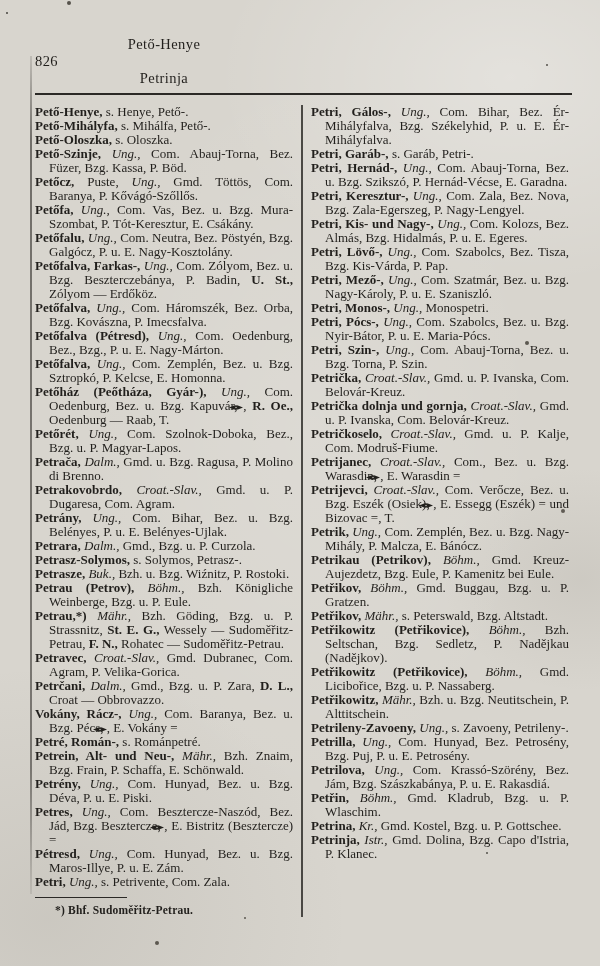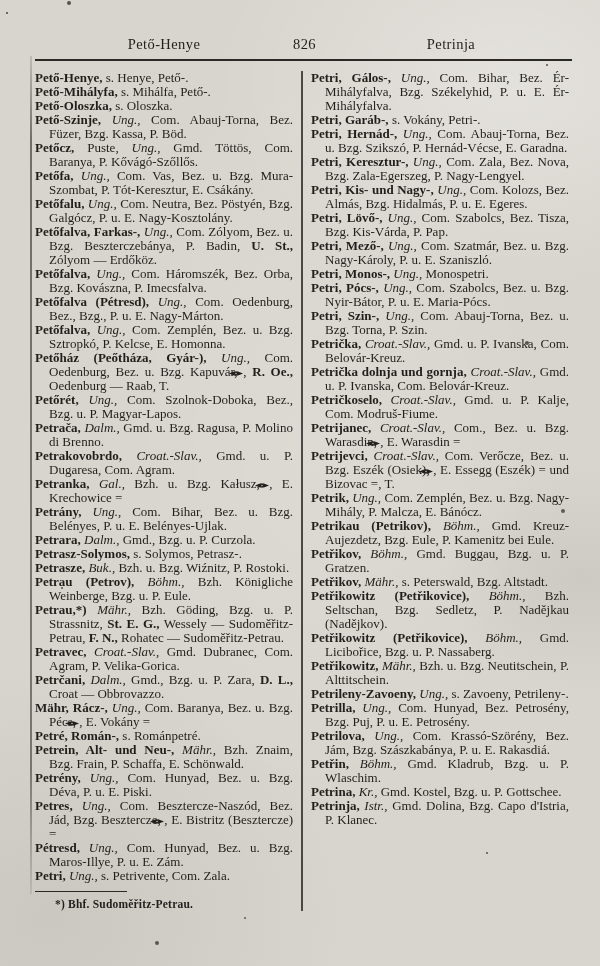--- a/index.html
+++ b/index.html
@@ -25,21 +25,21 @@
     position:absolute; top:12px; left:6px; width:2px; height:2px;
     background:#47443f; border-radius:50%;
     box-shadow: 62px -10px 0 1px #55524b, 540px 52px 0 0 #55524b,
       520px 330px 0 1px #5c5850, 55px 575px 0 0 #55524b,
       238px 905px 0 0 #5c5850, 556px 498px 0 1px #605c54,
       480px 840px 0 0 #55524b, 150px 930px 0 1px #5c5850;
   }
   .running-header {
     display:flex; align-items:baseline;
     padding:36px 20px 6px 35px;
-    font-size:14.5px; letter-spacing:0.4px;
+    font-size:14.5px; letter-spacing:0.4px;flex-direction:column;
   }
   .rh-left, .rh-right { width:258px; text-align:center; }
   .rh-center { flex:1; text-align:left; }
   .head-rule {
     border-top:2px solid #2b2926;
     margin:0 28px 0 35px;
   }
   .columns {
     display:flex; margin:10px 28px 0 35px;
     font-size:13px; line-height:14px; text-align:justify;
@@ -92,35 +92,29 @@
           <p class="entry"><span class="seg-b">Petőfalva,</span><span class="seg-i"> Ung.,</span><span class="seg-n"> Com. Zemplén, Bez. u. Bzg. Sztropkó, P. Kelcse, E. Homonna.</span></p>
           <p class="entry"><span class="seg-b">Petőház (Peőtháza, Gyár-),</span><span class="seg-i"> Ung.,</span><span class="seg-n"> Com. Oedenburg, Bez. u. Bzg. Kapuvár, </span><span class="winged-wheel"><svg viewBox="0 0 22 10" width="14" height="7" aria-hidden="true">
                 <path d="M0 5 L9 1.6 L9 8.4 Z" fill="#211f1c"></path>
                 <path d="M22 5 L13 1.6 L13 8.4 Z" fill="#211f1c"></path>
                 <circle cx="11" cy="5" r="3.4" fill="#211f1c"></circle>
                 <circle cx="11" cy="5" r="1.1" fill="#d8d5ce"></circle>
               </svg></span><span class="seg-n">, </span><span class="seg-b">R. Oe.,</span><span class="seg-n"> Oedenburg — Raab, T.</span></p>
           <p class="entry"><span class="seg-b">Petőrét,</span><span class="seg-i"> Ung.,</span><span class="seg-n"> Com. Szolnok-Doboka, Bez., Bzg. u. P. Magyar-Lapos.</span></p>
           <p class="entry"><span class="seg-b">Petrača,</span><span class="seg-i"> Dalm.,</span><span class="seg-n"> Gmd. u. Bzg. Ragusa, P. Molino di Brenno.</span></p>
           <p class="entry"><span class="seg-b">Petrakovobrdo,</span><span class="seg-i"> Croat.-Slav.,</span><span class="seg-n"> Gmd. u. P. Dugaresa, Com. Agram.</span></p>
-          <p class="entry"><span class="seg-b">Petranka,</span><span class="seg-i"> Gal.,</span><span class="seg-n"> Bzh. u. Bzg. Kałusz, </span><span class="winged-wheel"><svg viewBox="0 0 22 10" width="14" height="7" aria-hidden="true">
-                <path d="M0 5 L9 1.6 L9 8.4 Z" fill="#211f1c"></path>
-                <path d="M22 5 L13 1.6 L13 8.4 Z" fill="#211f1c"></path>
-                <circle cx="11" cy="5" r="3.4" fill="#211f1c"></circle>
-                <circle cx="11" cy="5" r="1.1" fill="#d8d5ce"></circle>
-              </svg></span><span class="seg-n">, E. Krechowice =</span></p>
           <p class="entry"><span class="seg-b">Petrány,</span><span class="seg-i"> Ung.,</span><span class="seg-n"> Com. Bihar, Bez. u. Bzg. Belényes, P. u. E. Belényes-Ujlak.</span></p>
           <p class="entry"><span class="seg-b">Petrara,</span><span class="seg-i"> Dalm.,</span><span class="seg-n"> Gmd., Bzg. u. P. Curzola.</span></p>
           <p class="entry"><span class="seg-b">Petrasz-Solymos,</span><span class="seg-n"> s. Solymos, Petrasz-.</span></p>
           <p class="entry"><span class="seg-b">Petrasze,</span><span class="seg-i"> Buk.,</span><span class="seg-n"> Bzh. u. Bzg. Wiźnitz, P. Rostoki.</span></p>
           <p class="entry"><span class="seg-b">Petrau (Petrov),</span><span class="seg-i"> Böhm.,</span><span class="seg-n"> Bzh. Königliche Weinberge, Bzg. u. P. Eule.</span></p>
           <p class="entry"><span class="seg-b">Petrau,*)</span><span class="seg-i"> Mähr.,</span><span class="seg-n"> Bzh. Göding, Bzg. u. P. Strassnitz, </span><span class="seg-b">St. E. G.,</span><span class="seg-n"> Wessely — Sudoměřitz-Petrau, </span><span class="seg-b">F. N.,</span><span class="seg-n"> Rohatec — Sudoměřitz-Petrau.</span></p>
           <p class="entry"><span class="seg-b">Petravec,</span><span class="seg-i"> Croat.-Slav.,</span><span class="seg-n"> Gmd. Dubranec, Com. Agram, P. Velika-Gorica.</span></p>
           <p class="entry"><span class="seg-b">Petrčani,</span><span class="seg-i"> Dalm.,</span><span class="seg-n"> Gmd., Bzg. u. P. Zara, </span><span class="seg-b">D. L.,</span><span class="seg-n"> Croat — Obbrovazzo.</span></p>
-          <p class="entry"><span class="seg-b">Mähr, Rácz-,</span><span class="seg-i"> Ung.,</span><span class="seg-n"> Com. Baranya, Bez. u. Bzg. Pécs, </span><span class="winged-wheel"><svg viewBox="0 0 22 10" width="14" height="7" aria-hidden="true">
+          <p class="entry"><span class="seg-b">Vokány, Rácz-,</span><span class="seg-i"> Ung.,</span><span class="seg-n"> Com. Baranya, Bez. u. Bzg. Pécs, </span><span class="winged-wheel"><svg viewBox="0 0 22 10" width="14" height="7" aria-hidden="true">
                 <path d="M0 5 L9 1.6 L9 8.4 Z" fill="#211f1c"></path>
                 <path d="M22 5 L13 1.6 L13 8.4 Z" fill="#211f1c"></path>
                 <circle cx="11" cy="5" r="3.4" fill="#211f1c"></circle>
                 <circle cx="11" cy="5" r="1.1" fill="#d8d5ce"></circle>
               </svg></span><span class="seg-n">, E. Vokány =</span></p>
           <p class="entry"><span class="seg-b">Petré, Román-,</span><span class="seg-n"> s. Románpetré.</span></p>
           <p class="entry"><span class="seg-b">Petrein, Alt- und Neu-,</span><span class="seg-i"> Mähr.,</span><span class="seg-n"> Bzh. Znaim, Bzg. Frain, P. Schaffa, E. Schönwald.</span></p>
           <p class="entry"><span class="seg-b">Petrény,</span><span class="seg-i"> Ung.,</span><span class="seg-n"> Com. Hunyad, Bez. u. Bzg. Déva, P. u. E. Piski.</span></p>
           <p class="entry"><span class="seg-b">Petres,</span><span class="seg-i"> Ung.,</span><span class="seg-n"> Com. Besztercze-Naszód, Bez. Jád, Bzg. Besztercze, </span><span class="winged-wheel"><svg viewBox="0 0 22 10" width="14" height="7" aria-hidden="true">
                 <path d="M0 5 L9 1.6 L9 8.4 Z" fill="#211f1c"></path>
@@ -130,21 +124,21 @@
               </svg></span><span class="seg-n">, E. Bistritz (Besztercze) =</span></p>
           <p class="entry"><span class="seg-b">Pétresd,</span><span class="seg-i"> Ung.,</span><span class="seg-n"> Com. Hunyad, Bez. u. Bzg. Maros-Illye, P. u. E. Zám.</span></p>
           <p class="entry"><span class="seg-b">Petri,</span><span class="seg-i"> Ung.,</span><span class="seg-n"> s. Petrivente, Com. Zala.</span></p>
         </div>
       <div class="footnote-rule"></div>
       <p class="footnote">*) Bhf. Sudoměřitz-Petrau.</p>
     </div>
     <div class="col-right">
       <div id="col-right-entries">
           <p class="entry"><span class="seg-b">Petri, Gálos-,</span><span class="seg-i"> Ung.,</span><span class="seg-n"> Com. Bihar, Bez. Ér-Mihályfalva, Bzg. Székelyhid, P. u. E. Ér-Mihályfalva.</span></p>
-          <p class="entry"><span class="seg-b">Petri, Garáb-,</span><span class="seg-n"> s. Vokány, Petri-.</span></p>
+          <p class="entry"><span class="seg-b">Petri, Garáb-,</span><span class="seg-n"> s. Garáb, Petri-.</span></p>
           <p class="entry"><span class="seg-b">Petri, Hernád-,</span><span class="seg-i"> Ung.,</span><span class="seg-n"> Com. Abauj-Torna, Bez. u. Bzg. Szikszó, P. Hernád-Vécse, E. Garadna.</span></p>
           <p class="entry"><span class="seg-b">Petri, Keresztur-,</span><span class="seg-i"> Ung.,</span><span class="seg-n"> Com. Zala, Bez. Nova, Bzg. Zala-Egerszeg, P. Nagy-Lengyel.</span></p>
           <p class="entry"><span class="seg-b">Petri, Kis- und Nagy-,</span><span class="seg-i"> Ung.,</span><span class="seg-n"> Com. Kolozs, Bez. Almás, Bzg. Hidalmás, P. u. E. Egeres.</span></p>
           <p class="entry"><span class="seg-b">Petri, Lövő-,</span><span class="seg-i"> Ung.,</span><span class="seg-n"> Com. Szabolcs, Bez. Tisza, Bzg. Kis-Várda, P. Pap.</span></p>
           <p class="entry"><span class="seg-b">Petri, Mező-,</span><span class="seg-i"> Ung.,</span><span class="seg-n"> Com. Szatmár, Bez. u. Bzg. Nagy-Károly, P. u. E. Szaniszló.</span></p>
           <p class="entry"><span class="seg-b">Petri, Monos-,</span><span class="seg-i"> Ung.,</span><span class="seg-n"> Monospetri.</span></p>
           <p class="entry"><span class="seg-b">Petri, Pócs-,</span><span class="seg-i"> Ung.,</span><span class="seg-n"> Com. Szabolcs, Bez. u. Bzg. Nyir-Bátor, P. u. E. Maria-Pócs.</span></p>
           <p class="entry"><span class="seg-b">Petri, Szin-,</span><span class="seg-i"> Ung.,</span><span class="seg-n"> Com. Abauj-Torna, Bez. u. Bzg. Torna, P. Szin.</span></p>
           <p class="entry"><span class="seg-b">Petrička,</span><span class="seg-i"> Croat.-Slav.,</span><span class="seg-n"> Gmd. u. P. Ivanska, Com. Belovár-Kreuz.</span></p>
           <p class="entry"><span class="seg-b">Petrička dolnja und gornja,</span><span class="seg-i"> Croat.-Slav.,</span><span class="seg-n"> Gmd. u. P. Ivanska, Com. Belovár-Kreuz.</span></p>

